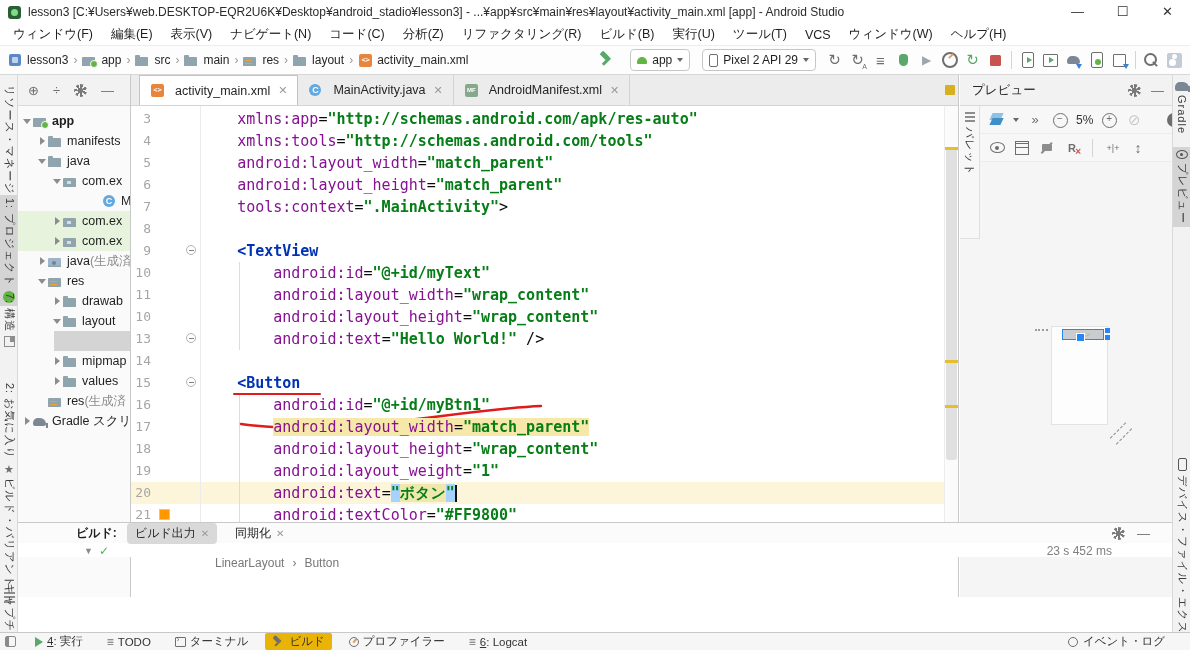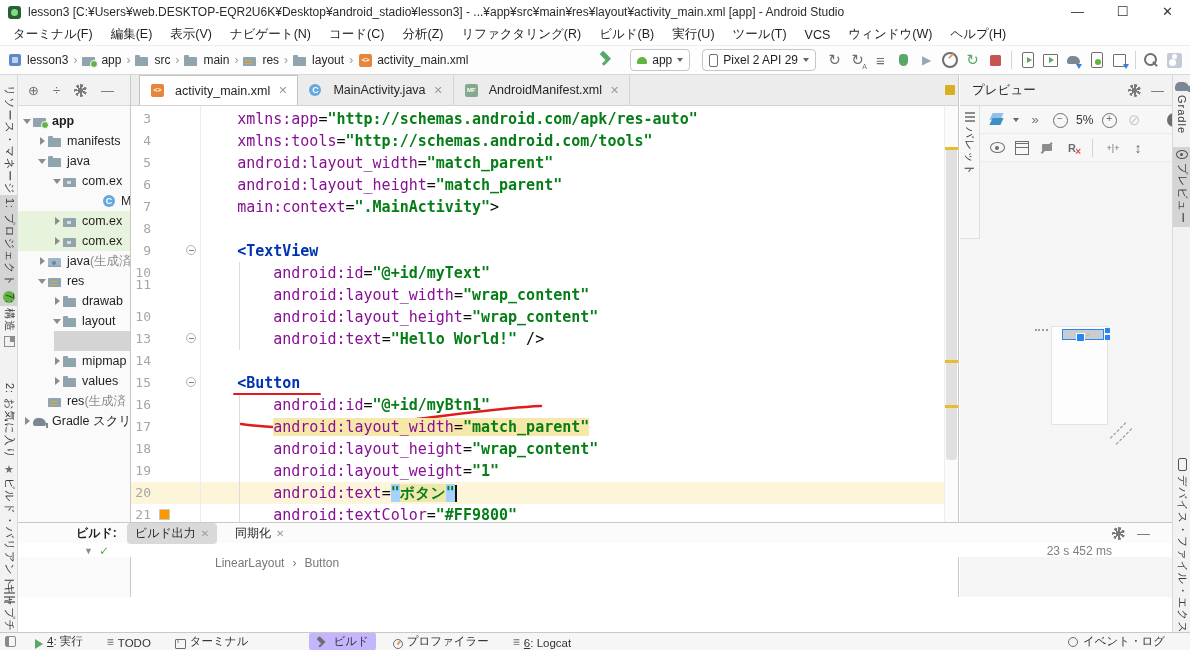--- a/index.html
+++ b/index.html
@@ -188,22 +188,22 @@
   .btab .x{color:#9a9a9a;font-size:10px;}
   #bheader .right{margin-left:auto;display:flex;align-items:center;gap:12px;padding-right:22px;}
   #bcontent{height:14px;overflow:hidden;padding-left:66px;display:flex;align-items:flex-start;font-size:12px;line-height:17px;}
   #bexp{color:#8a8a8a;font-size:9px;margin-right:6px;line-height:17px;}
   #bcheck{color:#4caf50;font-weight:bold;margin-right:6px;line-height:17px;}
   #bstatus b{font-weight:bold;}
   #bduration{margin-left:auto;padding-right:60px;color:#7f7f7f;}
   
   #status{position:absolute;left:0;top:632px;width:1190px;height:18px;background:#f6f6f6;border-top:1px solid #c9c9c9;display:flex;align-items:center;font-size:11.5px;color:#333;}
   #switcher{width:11px;height:11px;border:1.5px solid #8a8a8a;border-radius:2px;margin:0 12px 0 5px;background:linear-gradient(90deg,#8a8a8a 0 3px,transparent 3px);flex:none;}
-  .sbitem{display:flex;align-items:flex-end;gap:4px;padding:1px 7px;white-space:nowrap;}
-  .sbitem.active{background:#c4b5fd;border-radius:2px;margin-left:44px;}
+  .sbitem{display:flex;align-items:center;gap:4px;padding:1px 7px;white-space:nowrap;}
+  .sbitem.active{background:#eab308;border-radius:2px;}
   .sbitem u{text-decoration:underline;}
   .sic{display:inline-block;position:relative;flex:none;}
   .sic.run-icon{width:0;height:0;border-left:8px solid #59a869;border-top:5px solid transparent;border-bottom:5px solid transparent;}
   .sic.todo-icon::before,.sic.logcat-icon::before{content:"≡";font-size:12px;color:#6e6e6e;}
   .sic.terminal-icon{width:11px;height:10px;border:1.5px solid #6e6e6e;border-radius:1px;}
   .sic.terminal-icon::after{content:"›";position:absolute;left:1px;top:-3px;font-size:8px;color:#6e6e6e;}
   .sic.build-hammer-icon{width:13px;height:13px;}
   .sic.build-hammer-icon::before{content:"";position:absolute;left:1px;top:2px;width:7px;height:4px;background:#6e6e6e;transform:rotate(45deg);border-radius:1px;}
   .sic.build-hammer-icon::after{content:"";position:absolute;left:5px;top:4px;width:2px;height:8px;background:#6e6e6e;transform:rotate(45deg);}
   .sic.profiler-icon{width:10px;height:10px;border:1.5px solid #6e6e6e;border-radius:50%;}
@@ -218,21 +218,21 @@
   <span id="as-icon"></span>
   <span id="title">lesson3 [C:¥Users¥web.DESKTOP-EQR2U6K¥Desktop¥android_stadio¥lesson3] - ...¥app¥src¥main¥res¥layout¥activity_main.xml [app] - Android Studio</span>
   <div id="wctl">
     <span class="wbtn">—</span>
     <span class="wbtn">☐</span>
     <span class="wbtn">✕</span>
   </div>
 </div>
 
 <div id="menubar">
-    <span class="menu-item">ターミナル(F)</span>
+    <span class="menu-item">ウィンドウ(F)</span>
     <span class="menu-item">編集(E)</span>
     <span class="menu-item">表示(V)</span>
     <span class="menu-item">ナビゲート(N)</span>
     <span class="menu-item">コード(C)</span>
     <span class="menu-item">分析(Z)</span>
     <span class="menu-item">リファクタリング(R)</span>
     <span class="menu-item">ビルド(B)</span>
     <span class="menu-item">実行(U)</span>
     <span class="menu-item">ツール(T)</span>
     <span class="menu-item">VCS</span>
@@ -458,21 +458,21 @@
       <div id="gutter">
           <div class="gnum" style="top: 2px;">3</div>
           <div class="gnum" style="top: 24px;">4</div>
           <div class="gnum" style="top: 46px;">5</div>
           <div class="gnum" style="top: 68px;">6</div>
           <div class="gnum" style="top: 90px;">7</div>
           <div class="gnum" style="top: 112px;">8</div>
           <div class="gnum" style="top: 134px;">9</div>
           <div class="fold f-start" style="top: 139px;"></div>
           <div class="gnum" style="top: 156px;">10</div>
-          <div class="gnum" style="top: 168px;">11</div>
+          <div class="gnum" style="top: 178px;">11</div>
           <div class="gnum" style="top: 200px;">10</div>
           <div class="gnum" style="top: 222px;">13</div>
           <div class="fold f-end" style="top: 227px;"></div>
           <div class="gnum" style="top: 244px;">14</div>
           <div class="gnum" style="top: 266px;">15</div>
           <div class="fold f-start" style="top: 271px;"></div>
           <div class="gnum" style="top: 288px;">16</div>
           <div class="gnum" style="top: 310px;">17</div>
           <div class="gnum" style="top: 332px;">18</div>
           <div class="gnum" style="top: 354px;">19</div>
@@ -486,21 +486,21 @@
         <div class="guide" style="top:156px;height:88px;"></div>
         <div class="guide" style="top:288px;height:154px;"></div>
         <div id="red-underline"></div>
         <svg id="red-curve" width="330" height="44">
           <path d="M20,22 C120,36 230,8 320,4" stroke="#e01b1b" stroke-width="2.5" fill="none" stroke-linecap="round"></path>
         </svg>
       <div class="crow" style="top: 2px;"><span class="tk-p">    </span><span class="tk-a">xmlns:app</span><span class="tk-p">=</span><span class="tk-s">"http://schemas.android.com/apk/res-auto"</span></div>
           <div class="crow" style="top: 24px;"><span class="tk-p">    </span><span class="tk-a">xmlns:tools</span><span class="tk-p">=</span><span class="tk-s">"http://schemas.android.com/tools"</span></div>
           <div class="crow" style="top: 46px;"><span class="tk-p">    </span><span class="tk-a">android:layout_width</span><span class="tk-p">=</span><span class="tk-s">"match_parent"</span></div>
           <div class="crow" style="top: 68px;"><span class="tk-p">    </span><span class="tk-a">android:layout_height</span><span class="tk-p">=</span><span class="tk-s">"match_parent"</span></div>
-          <div class="crow" style="top: 90px;"><span class="tk-p">    </span><span class="tk-a">main:context</span><span class="tk-p">=</span><span class="tk-s">".MainActivity"</span><span class="tk-p">&gt;</span></div>
+          <div class="crow" style="top: 90px;"><span class="tk-p">    </span><span class="tk-a">tools:context</span><span class="tk-p">=</span><span class="tk-s">".MainActivity"</span><span class="tk-p">&gt;</span></div>
           <div class="crow" style="top: 112px;"></div>
           <div class="crow" style="top: 134px;"><span class="tk-p">    </span><span class="tk-t">&lt;TextView</span></div>
           <div class="crow" style="top: 156px;"><span class="tk-p">        </span><span class="tk-a">android:id</span><span class="tk-p">=</span><span class="tk-s">"@+id/myText"</span></div>
           <div class="crow" style="top: 178px;"><span class="tk-p">        </span><span class="tk-a">android:layout_width</span><span class="tk-p">=</span><span class="tk-s">"wrap_content"</span></div>
           <div class="crow" style="top: 200px;"><span class="tk-p">        </span><span class="tk-a">android:layout_height</span><span class="tk-p">=</span><span class="tk-s">"wrap_content"</span></div>
           <div class="crow" style="top: 222px;"><span class="tk-p">        </span><span class="tk-a">android:text</span><span class="tk-p">=</span><span class="tk-s">"Hello World!"</span><span class="tk-p"> /&gt;</span></div>
           <div class="crow" style="top: 244px;"></div>
           <div class="crow" style="top: 266px;"><span class="tk-p">    </span><span class="tk-t">&lt;Button</span></div>
           <div class="crow" style="top: 288px;"><span class="tk-p">        </span><span class="tk-a">android:id</span><span class="tk-p">=</span><span class="tk-s">"@+id/myBtn1"</span></div>
           <div class="crow" style="top: 310px;"><span class="tk-p">        </span><span class="tk-aw">android:layout_width</span><span class="tk-pw">=</span><span class="tk-sw">"match_parent"</span></div>

